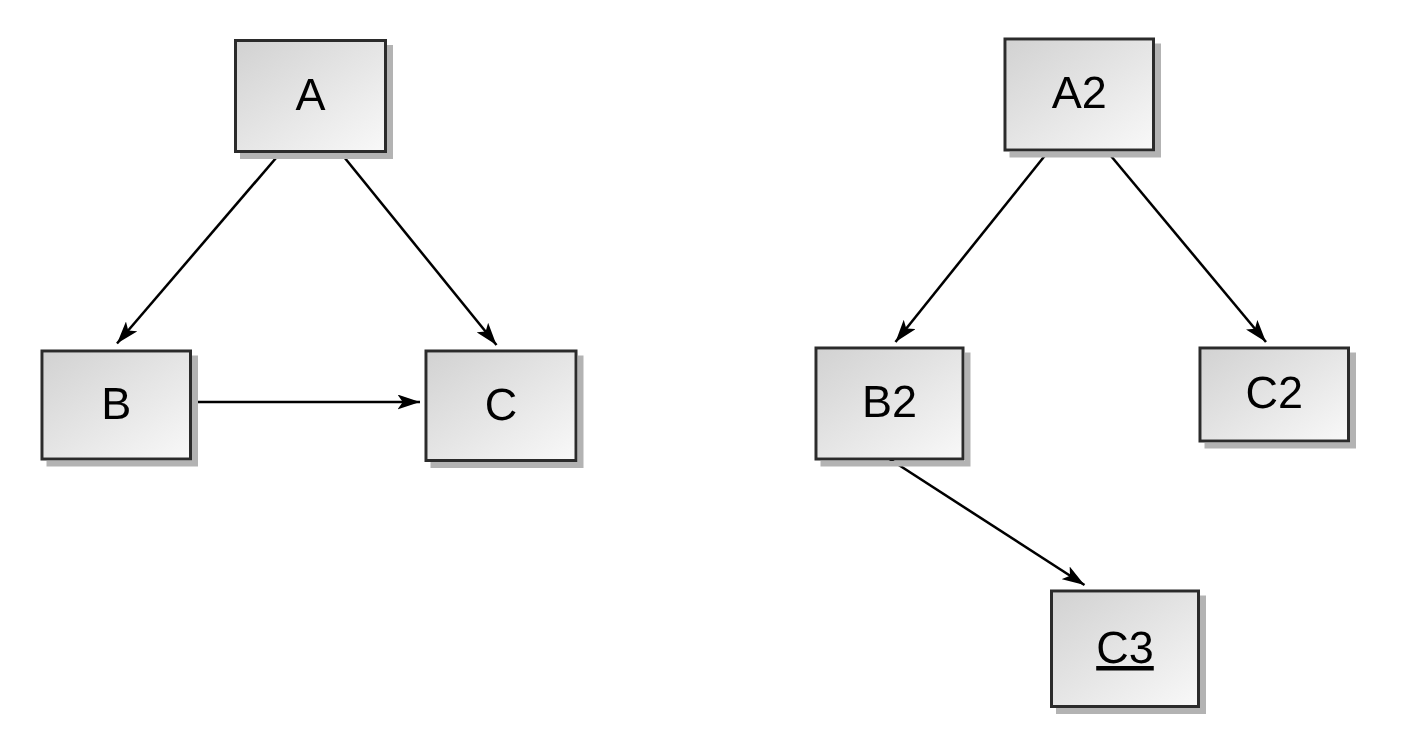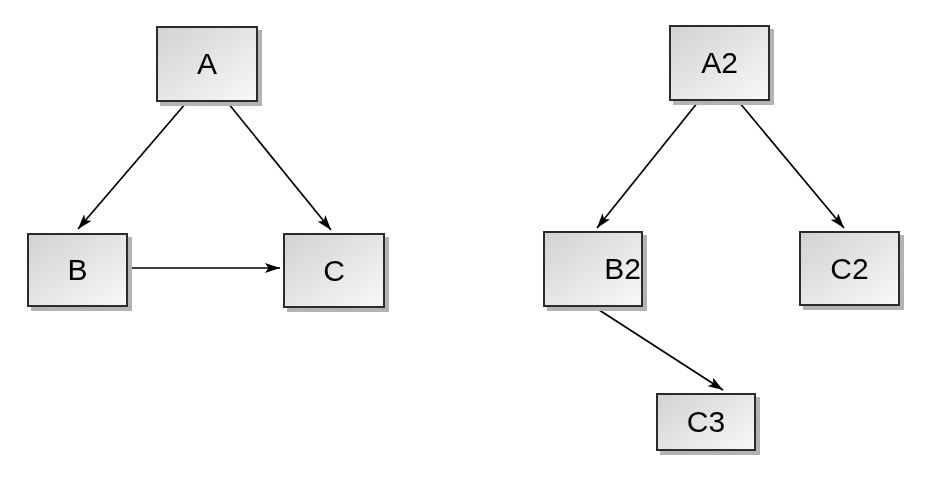--- a/index.html
+++ b/index.html
@@ -67,23 +67,23 @@
       </div>
       <div class="node" style="left: 27px; top: 233px; width: 101px; height: 74px;">
         <span class="node-label">B</span>
       </div>
       <div class="node" style="left: 283px; top: 233px; width: 102px; height: 75px;">
         <span class="node-label">C</span>
       </div>
       <div class="node" style="left: 669px; top: 25px; width: 101px; height: 76px; text-align: right;">
         <span class="node-label">A2</span>
       </div>
-      <div class="node" style="left: 543px; top: 231px; width: 100px; height: 76px; justify-content: flex-end;">
+      <div class="node" style="left: 543px; top: 231px; width: 100px; height: 76px;">
         <span class="node-label">B2</span>
       </div>
-      <div class="node" style="left: 799px; top: 231px; width: 101px; height: 75px;">
+      <div class="node" style="left: 799px; top: 231px; width: 101px; height: 64px;">
         <span class="node-label">C2</span>
       </div>
-      <div class="node" style="left: 656px; top: 393px; width: 100px; height: 58px;">
+      <div class="node" style="left: 700px; top: 393px; width: 100px; height: 79px; text-decoration: underline;">
         <span class="node-label">C3</span>
       </div>
     </div>
 </div>
 
 </body></html>

